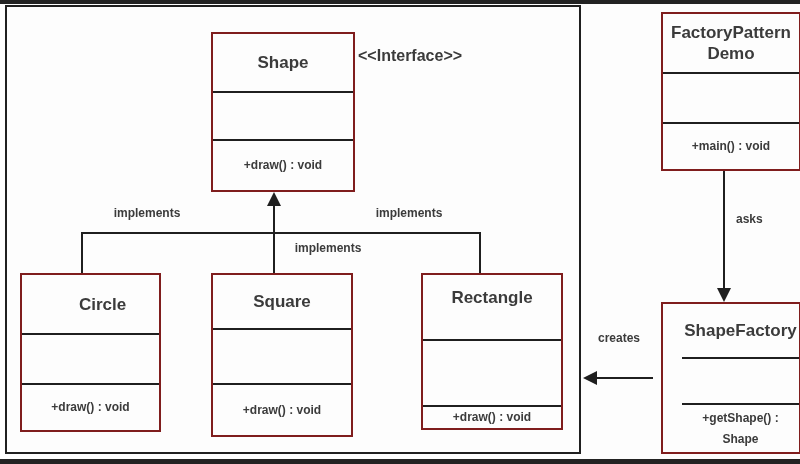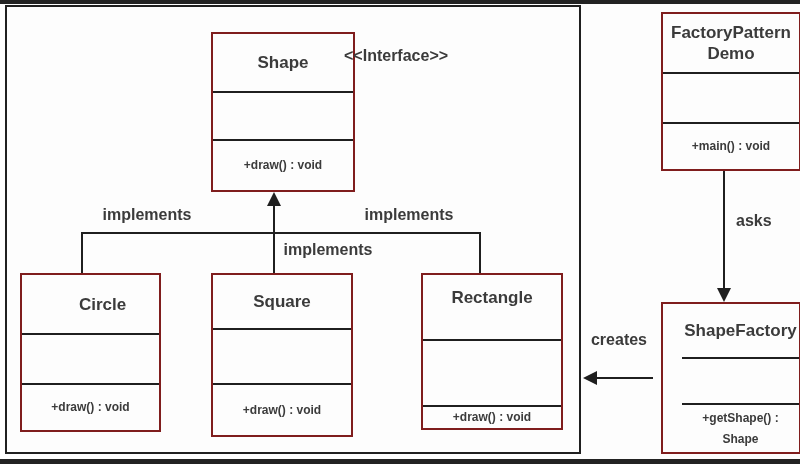--- a/index.html
+++ b/index.html
@@ -68,21 +68,21 @@
     border-right: 7px solid transparent;
     border-top: 14px solid #1f1f1f;
   }
   .arrow.left {
     border-top: 7px solid transparent;
     border-bottom: 7px solid transparent;
     border-right: 14px solid #1f1f1f;
   }
   .edge-label {
     position: absolute;
-    font-size: 16px;
+    font-size: 12px;
     white-space: nowrap;
   }
   .stereotype {
     position: absolute;
     font-size: 16px;
     white-space: nowrap;
   }
   .two-line span { display: block; }
 </style>
 </head>
@@ -92,21 +92,21 @@
 <div class="bar" style="left:0; top:459px; width:800px; height:5px;"></div>
 
 <div class="frame" style="left:5px; top:5px; width:576px; height:449px;"></div>
 
 <div class="uml-class" style="left:203px; top:32px; width:144px; height:160px;">
   <div class="compartment name" style="height:57px;">Shape</div>
   <div class="compartment attrs" style="height:48px;"></div>
   <div class="compartment methods" style="flex:1;">+draw() : void</div>
 </div>
 
-<div class="stereotype" style="left:344px; top:47px;">&lt;&lt;Interface&gt;&gt;</div>
+<div class="stereotype" style="left:358px; top:47px;">&lt;&lt;Interface&gt;&gt;</div>
 
 <div class="uml-class" style="left:653px; top:12px; width:140px; height:159px;">
   <div class="compartment name two-line" style="height:58px;">
     <div>
       <span>FactoryPattern</span>
       <span>Demo</span>
     </div>
   </div>
   <div class="compartment attrs" style="height:50px;"></div>
   <div class="compartment methods" style="flex:1;">+main() : void</div>

